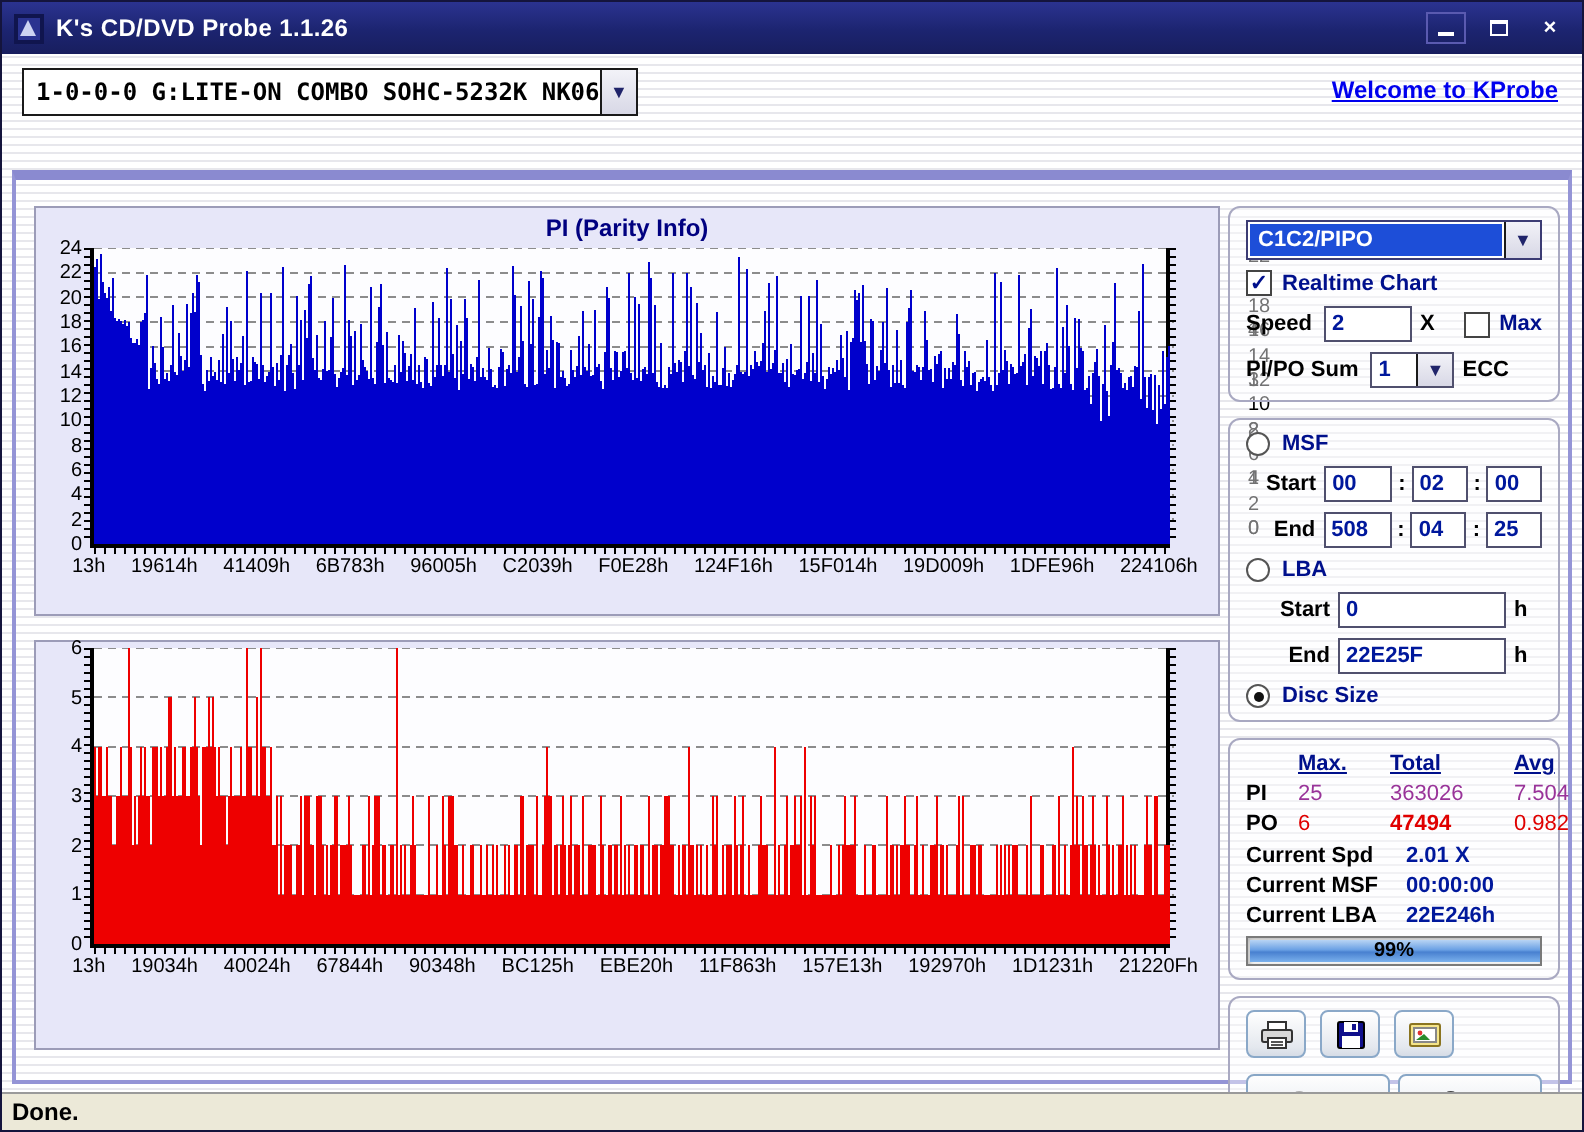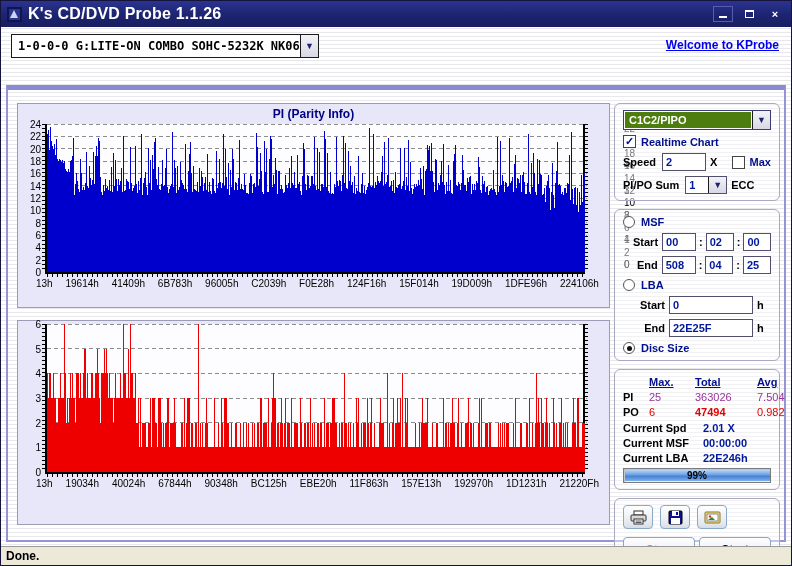--- a/index.html
+++ b/index.html
@@ -11,21 +11,21 @@
     background:repeating-linear-gradient(180deg,#ffffff 0px,#ffffff 3px,#e7e7ec 3px,#e7e7ec 4px);
     overflow:hidden;
   }
   
   .titlebar{
     position:absolute;top:0;left:0;right:0;height:26px;
     background:linear-gradient(180deg,#2b3390 0%,#1c2470 55%,#181e5e 100%);
     display:flex;align-items:center;padding:0 6px;color:#fff;
   }
   .app-icon{width:15px;height:15px;margin-right:6px;flex:0 0 auto;}
-  .titlebar .title{font-size:16px;font-weight:bold;letter-spacing:.2px;flex:1;}
+  .titlebar .title{font-size:12px;font-weight:bold;letter-spacing:.2px;flex:1;}
   .winbtns{display:flex;gap:6px;align-items:center;}
   .winbtn{width:20px;height:16px;display:flex;align-items:center;justify-content:center;
     color:#fff;font-size:11px;font-weight:bold;cursor:default;}
   .winbtn.min span{display:block;width:8px;height:2px;background:#fff;margin-top:6px;}
   .winbtn.max span{display:block;width:9px;height:8px;border:1px solid #fff;border-top-width:2px;}
   .winbtn.min{border:1px solid #5a5ab0;}
   
   .body{position:absolute;top:26px;left:0;right:0;bottom:19px;}
   .drive-combo{
     position:absolute;left:10px;top:7px;height:24px;width:308px;
@@ -84,21 +84,21 @@
     padding:6px 8px;background:rgba(252,252,254,0.45);
   }
   .row{display:flex;align-items:center;margin-bottom:5px;}
   .row:last-child{margin-bottom:0;}
   .lbl{font-size:11px;font-weight:bold;color:#000;}
   .lbl.navy{color:#00108c;}
   .combo{
     flex:1;display:flex;border:1px solid #3c3c74;background:#fff;height:20px;
   }
   .combo .sel{
-    flex:1;background:#4d7c0f;color:#fff;font-size:11px;font-weight:bold;
+    flex:1;background:#1d4ed8;color:#fff;font-size:11px;font-weight:bold;
     display:flex;align-items:center;padding:0 4px;margin:1px;
   }
   .inp{
     border:1px solid #50506e;background:#fff;color:#00189c;font-weight:bold;
     font-size:11px;height:18px;padding:1px 3px;font-family:"Liberation Sans",sans-serif;
   }
   .chk{
     width:13px;height:13px;border:1px solid #444;background:#fff;display:inline-flex;
     align-items:center;justify-content:center;font-size:11px;font-weight:bold;color:#00108c;
     margin-right:5px;flex:0 0 auto;

